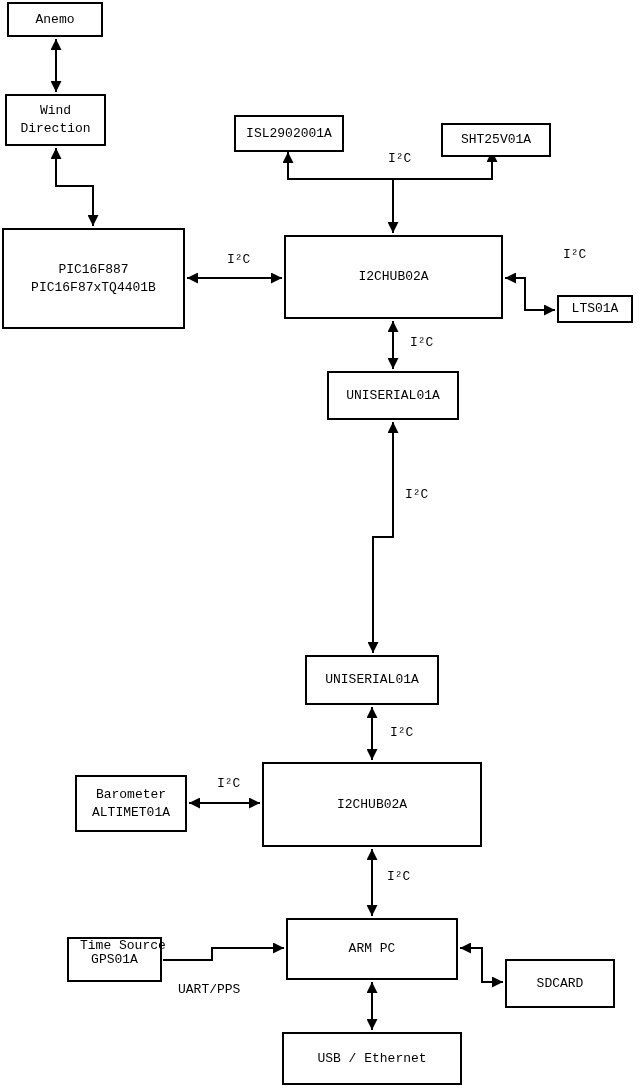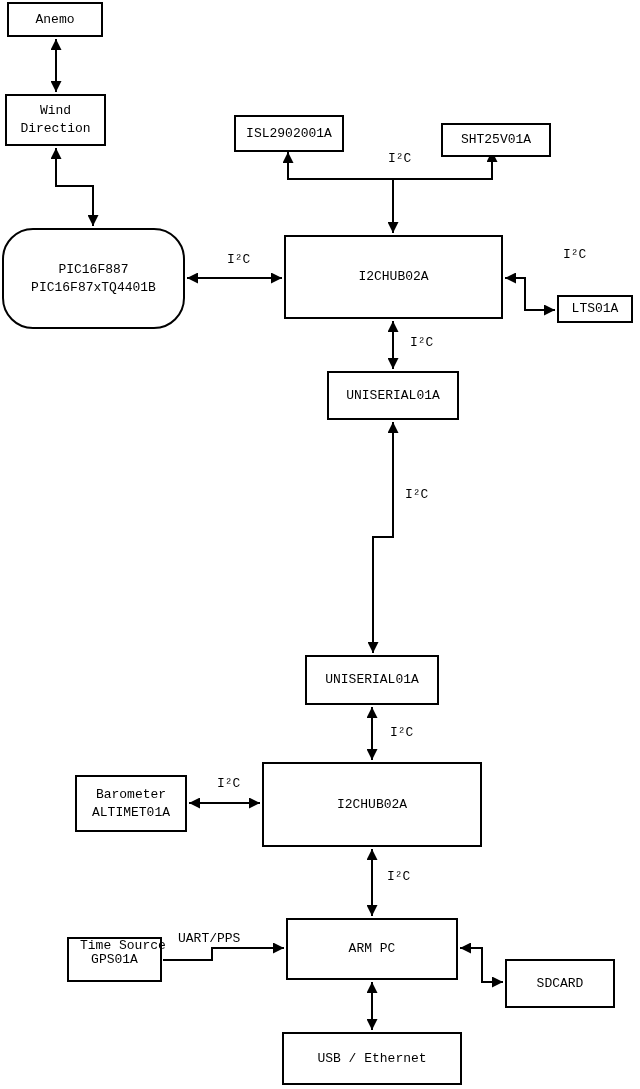--- a/index.html
+++ b/index.html
@@ -62,21 +62,21 @@
       <path d="M372,849 L372,916" marker-start="url(#arr)" marker-end="url(#arr)"></path>
       <path d="M163,960 L212,960 L212,948 L284,948" marker-end="url(#arr)"></path>
       <path d="M460,948 L482,948 L482,982 L503,982" marker-start="url(#arr)" marker-end="url(#arr)"></path>
       <path d="M372,982 L372,1030" marker-start="url(#arr)" marker-end="url(#arr)"></path>
     </g>
   </svg>
 
   <div class="node" style="left:7px;   top:2px;   width:96px;  height:35px;">Anemo</div>
   <div class="node" style="left:5px;   top:94px;  width:101px; height:52px;">Wind
 Direction</div>
-  <div class="node" style="left:2px;   top:228px; width:183px; height:101px;border-radius:31px;">PIC16F887
+  <div class="node" style="left:2px;   top:228px; width:183px; height:101px;">PIC16F887
 PIC16F87xTQ4401B</div>
   <div class="node" style="left:234px; top:115px; width:110px; height:37px;">ISL2902001A</div>
   <div class="node" style="left:441px; top:115px; width:110px; height:34px;margin-top:8px;">SHT25V01A</div>
   <div class="node" style="left:284px; top:235px; width:219px; height:84px;">I2CHUB02A</div>
   <div class="node" style="left:557px; top:295px; width:76px;  height:28px;">LTS01A</div>
   <div class="node" style="left:327px; top:371px; width:132px; height:49px;">UNISERIAL01A</div>
   <div class="node" style="left:305px; top:655px; width:134px; height:50px;">UNISERIAL01A</div>
   <div class="node" style="left:262px; top:762px; width:220px; height:85px;">I2CHUB02A</div>
   <div class="node" style="left:75px;  top:775px; width:112px; height:57px;">Barometer
 ALTIMET01A</div>
@@ -87,15 +87,15 @@
 
   <span class="lbl" style="left:388px; top:152px;">I²C</span>
   <span class="lbl" style="left:227px; top:253px;">I²C</span>
   <span class="lbl" style="left:563px; top:248px;">I²C</span>
   <span class="lbl" style="left:410px; top:336px;">I²C</span>
   <span class="lbl" style="left:405px; top:488px;">I²C</span>
   <span class="lbl" style="left:390px; top:726px;">I²C</span>
   <span class="lbl" style="left:217px; top:777px;">I²C</span>
   <span class="lbl" style="left:387px; top:870px;">I²C</span>
   <span class="lbl" style="left:80px;  top:939px;">Time Source</span>
-  <span class="lbl" style="left:178px; top:932px;">UART/PPS</span>
+  <span class="lbl" style="left:178px; top:983px;">UART/PPS</span>
 
 </div>
 
 </body></html>

